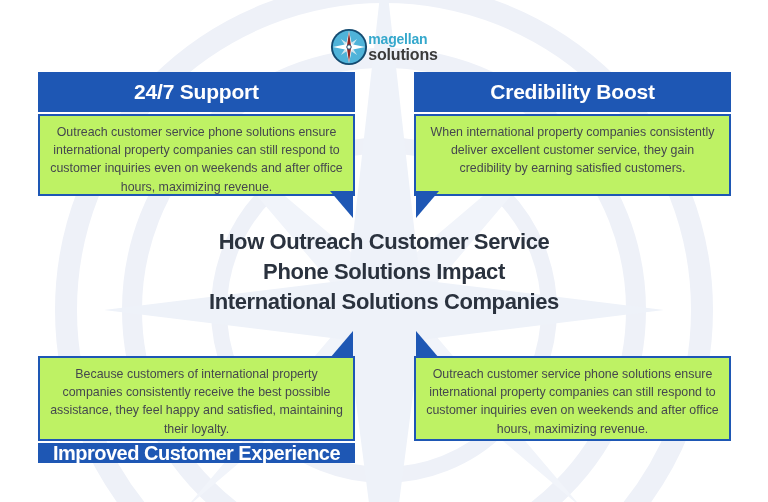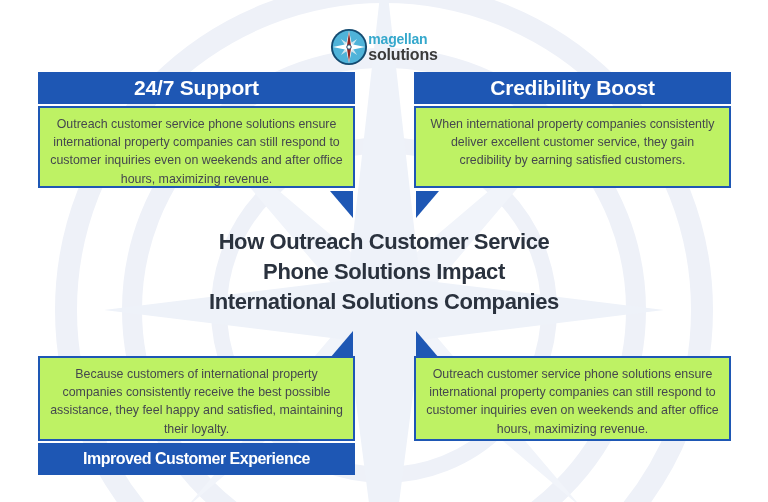--- a/index.html
+++ b/index.html
@@ -22,25 +22,25 @@
   .card{position:absolute;width:317px;}
   .card-header{
     background:#1e57b4;color:#ffffff;font-weight:bold;text-align:center;
     display:flex;align-items:center;justify-content:center;letter-spacing:-0.2px;white-space:nowrap;
   }
   .card-body{
     box-sizing:border-box;background:#bef264;border:2px solid #1e57b4;
     padding:7px 8px 0;text-align:center;font-size:12.4px;line-height:1.47;color:#45484e;
   }
   .card-top{top:72px;}
-  .card-top .card-header{height:32px;font-size:21px;}
+  .card-top .card-header{height:40px;font-size:21px;}
   .card-top .card-body{height:82px;margin-top:2px;}
   .card-bottom{top:356px;}
   .card-bottom .card-body{height:85px;}
-  .card-bottom .card-header{height:32px;font-size:16px;margin-top:2px;letter-spacing:-0.5px;}
+  .card-bottom .card-header{height:20px;font-size:20px;margin-top:2px;letter-spacing:-0.5px;}
   .pos-left{left:38px;}
   .pos-right{left:414px;}
   .tail{position:absolute;width:23px;height:27px;background:#1e57b4;}
   .tail-br{right:2px;top:119px;clip-path:polygon(0 0,100% 0,100% 100%);}
   .tail-bl{left:2px;top:119px;clip-path:polygon(0 0,100% 0,0 100%);}
   .tail-tr{right:2px;top:-25px;clip-path:polygon(100% 0,100% 100%,0 100%);}
   .tail-tl{left:2px;top:-25px;clip-path:polygon(0 0,100% 100%,0 100%);}
 </style>
 </head>
 <body>

